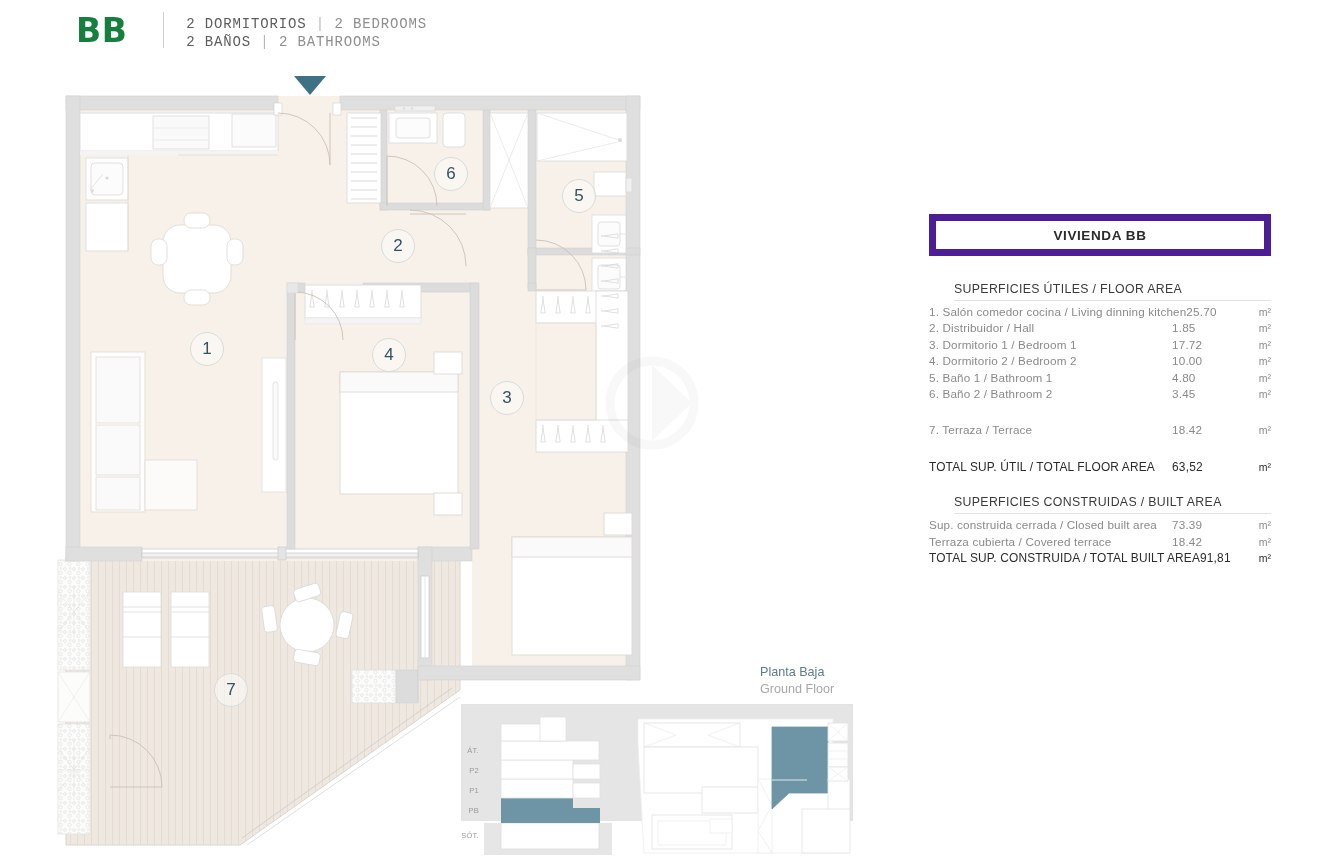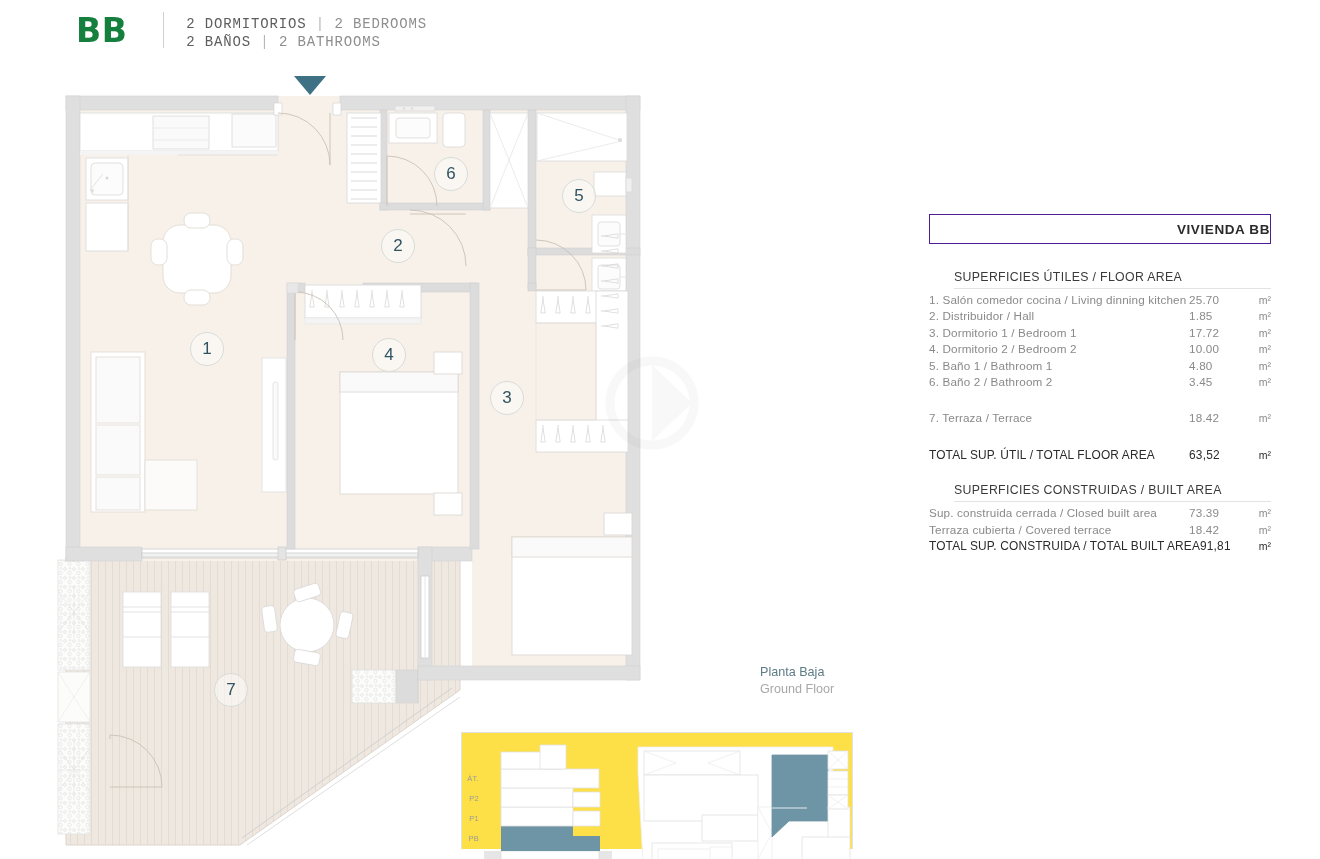--- a/index.html
+++ b/index.html
@@ -33,45 +33,45 @@
     position:absolute;width:34px;height:34px;border-radius:50%;
     border:1px solid #d8dcd8;background:rgba(252,250,247,0.55);
     display:flex;align-items:center;justify-content:center;
     font-size:17px;color:#2f5360;font-family:"Liberation Sans",sans-serif;
     box-sizing:border-box;
   }
 
   
   #spec{position:absolute;left:929px;top:214px;width:342px;}
   #spec-title-box{
-    border:1px solid #4c1d95;height:28px;display:flex;align-items:center;
-    justify-content:flex-end;margin-bottom:26px;
+    border:7px solid #4c1d95;height:28px;display:flex;align-items:center;
+    justify-content:center;margin-bottom:26px;
   }
   #spec-title{font-size:13.5px;font-weight:bold;color:#2b2b2b;letter-spacing:0.6px;}
 
   .sec-head{
     font-size:12.3px;color:#3a3a3a;letter-spacing:0.35px;
     padding-bottom:4px;border-bottom:1px solid #e3e3e3;margin-bottom:3px;margin-left:25px;
   }
   .row{display:flex;align-items:baseline;font-size:11.7px;line-height:16.4px;color:#8a8a8a;}
   .row .lbl{flex:1;letter-spacing:0.15px;white-space:nowrap;}
   .row .val{width:52px;text-align:left;letter-spacing:0.2px;}
-  .row .unit{width:30px;text-align:right;font-size:10.5px;}
+  .row .unit{width:30px;text-align:right;font-size:10.5px;margin-left:17px;}
   .row.total{color:#2b2b2b;font-size:11.9px;margin-top:0;}
   .row.total .val{color:#2b2b2b;}
   .spacer-md{height:20px;}
 
   
   #floor-caption{position:absolute;left:760px;top:664px;width:92px;text-align:left;}
   #floor-caption .l1{font-size:12.6px;color:#5d7c86;line-height:17px;white-space:nowrap;}
   #floor-caption .l2{font-size:12.6px;color:#a8a8a8;line-height:17px;white-space:nowrap;}
 
   
   #locator{position:absolute;left:461px;top:704px;width:392px;height:117px;
-           border:1px solid #e2e2e2;border-bottom:none;box-sizing:border-box;background:#fde047;margin-top:28px;}
+           border:1px solid #e2e2e2;border-bottom:none;box-sizing:border-box;background:#e5e5e5;}
   #locator svg{display:block;}
   .lev-lbl{font-size:7.5px;fill:#9a9a9a;font-family:"Liberation Sans",sans-serif;letter-spacing:0.3px;}
 
   
   #watermark{
     position:absolute;left:600px;top:355px;width:200px;height:160px;
     opacity:0.055;pointer-events:none;
   }
 </style>
 </head>

